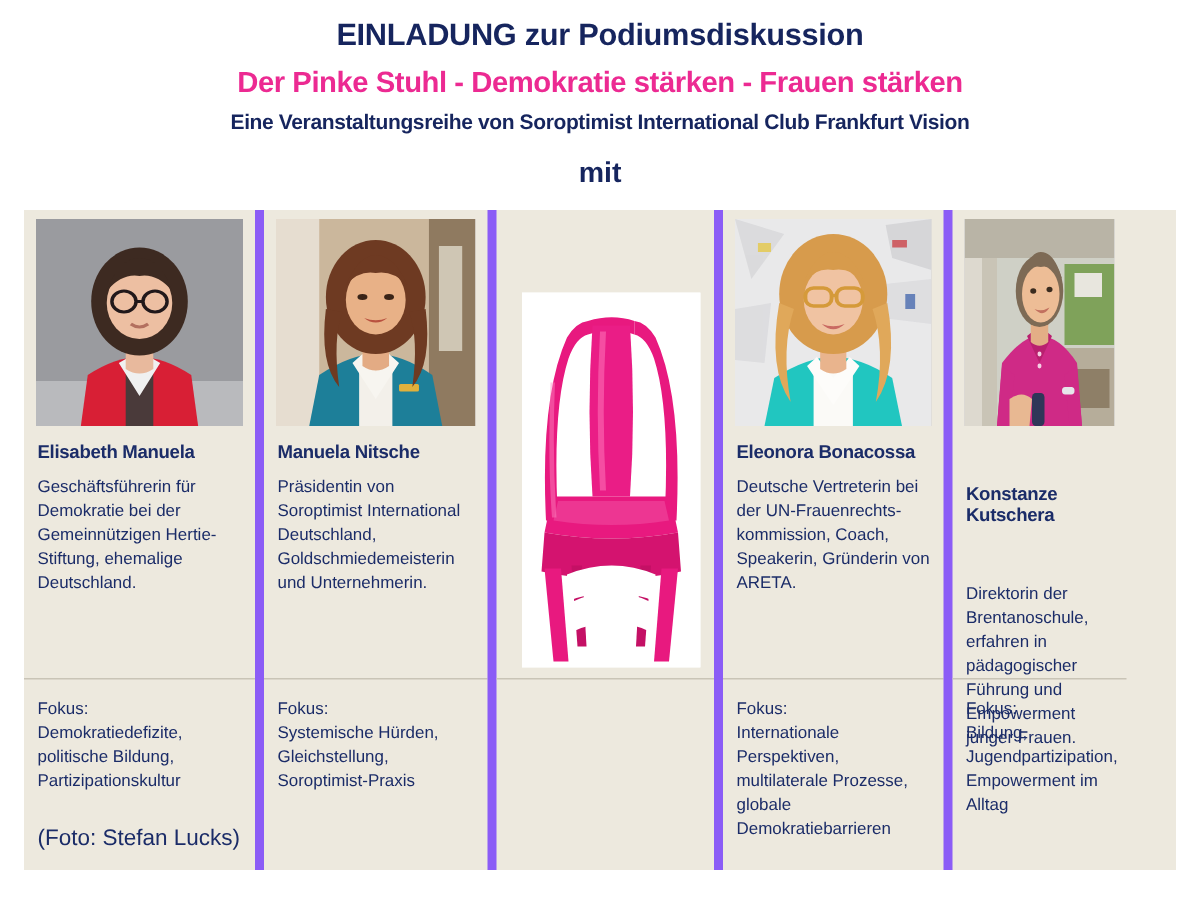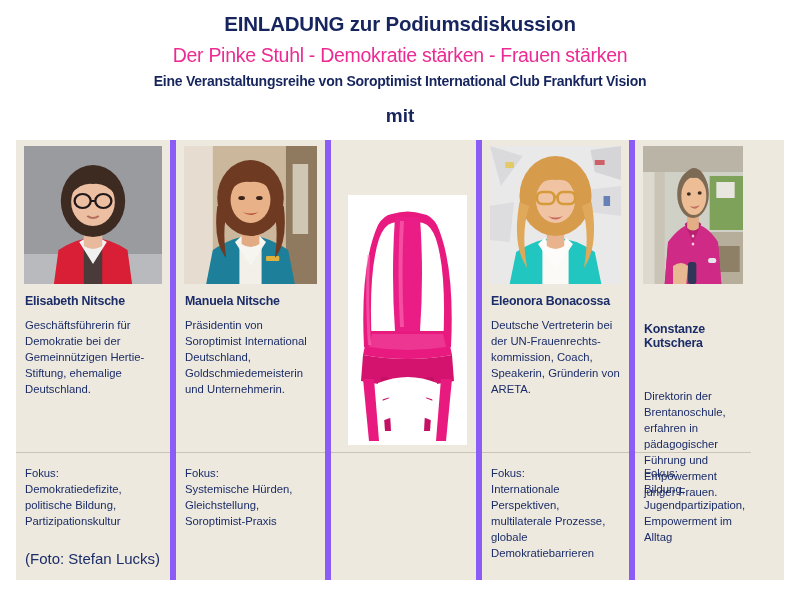--- a/index.html
+++ b/index.html
@@ -24,21 +24,21 @@
   }
   .title-main {
     font-size: 20.5px;
     font-weight: bold;
     letter-spacing: -0.2px;
     color: #16255e;
     line-height: 1.25;
   }
   .title-sub {
     font-size: 19.5px;
-    font-weight: normal;
+    font-weight: bold;
     color: #ec2a92;
     line-height: 1.25;
     margin-top: 6px;
     letter-spacing: -0.3px;
   }
   .title-series {
     font-size: 14px;
     font-weight: bold;
     color: #16255e;
     line-height: 1.25;
@@ -178,21 +178,21 @@
 
           <g fill="none" stroke="#21181a" stroke-width="2">
             <circle cx="51" cy="55" r="7"></circle>
             <circle cx="69" cy="55" r="7"></circle>
             <line x1="58" y1="55" x2="62" y2="55"></line>
           </g>
           <path d="M55 70 q5 4 10 0" stroke="#b3705f" stroke-width="2" fill="none"></path>
         </svg>
       </div>
     </div>
-    <div class="name">Elisabeth Nitsche</div>
+    <div class="name">Elisabeth Manuela</div>
     <div class="bio">Geschäftsführerin für Demokratie bei der Gemeinnützigen Hertie-Stiftung, ehemalige Deutschland.</div>
     <div class="divider"></div>
     <div class="fokus" style="white-space:pre-line">Fokus:
 Demokratiedefizite, politische Bildung, Partizipationskultur</div>
     <div class="credit">(Foto: Stefan Lucks)</div>
   </div>
 
   <div class="col col-2">
     <div class="photo-wrap">
       <div class="photo">

